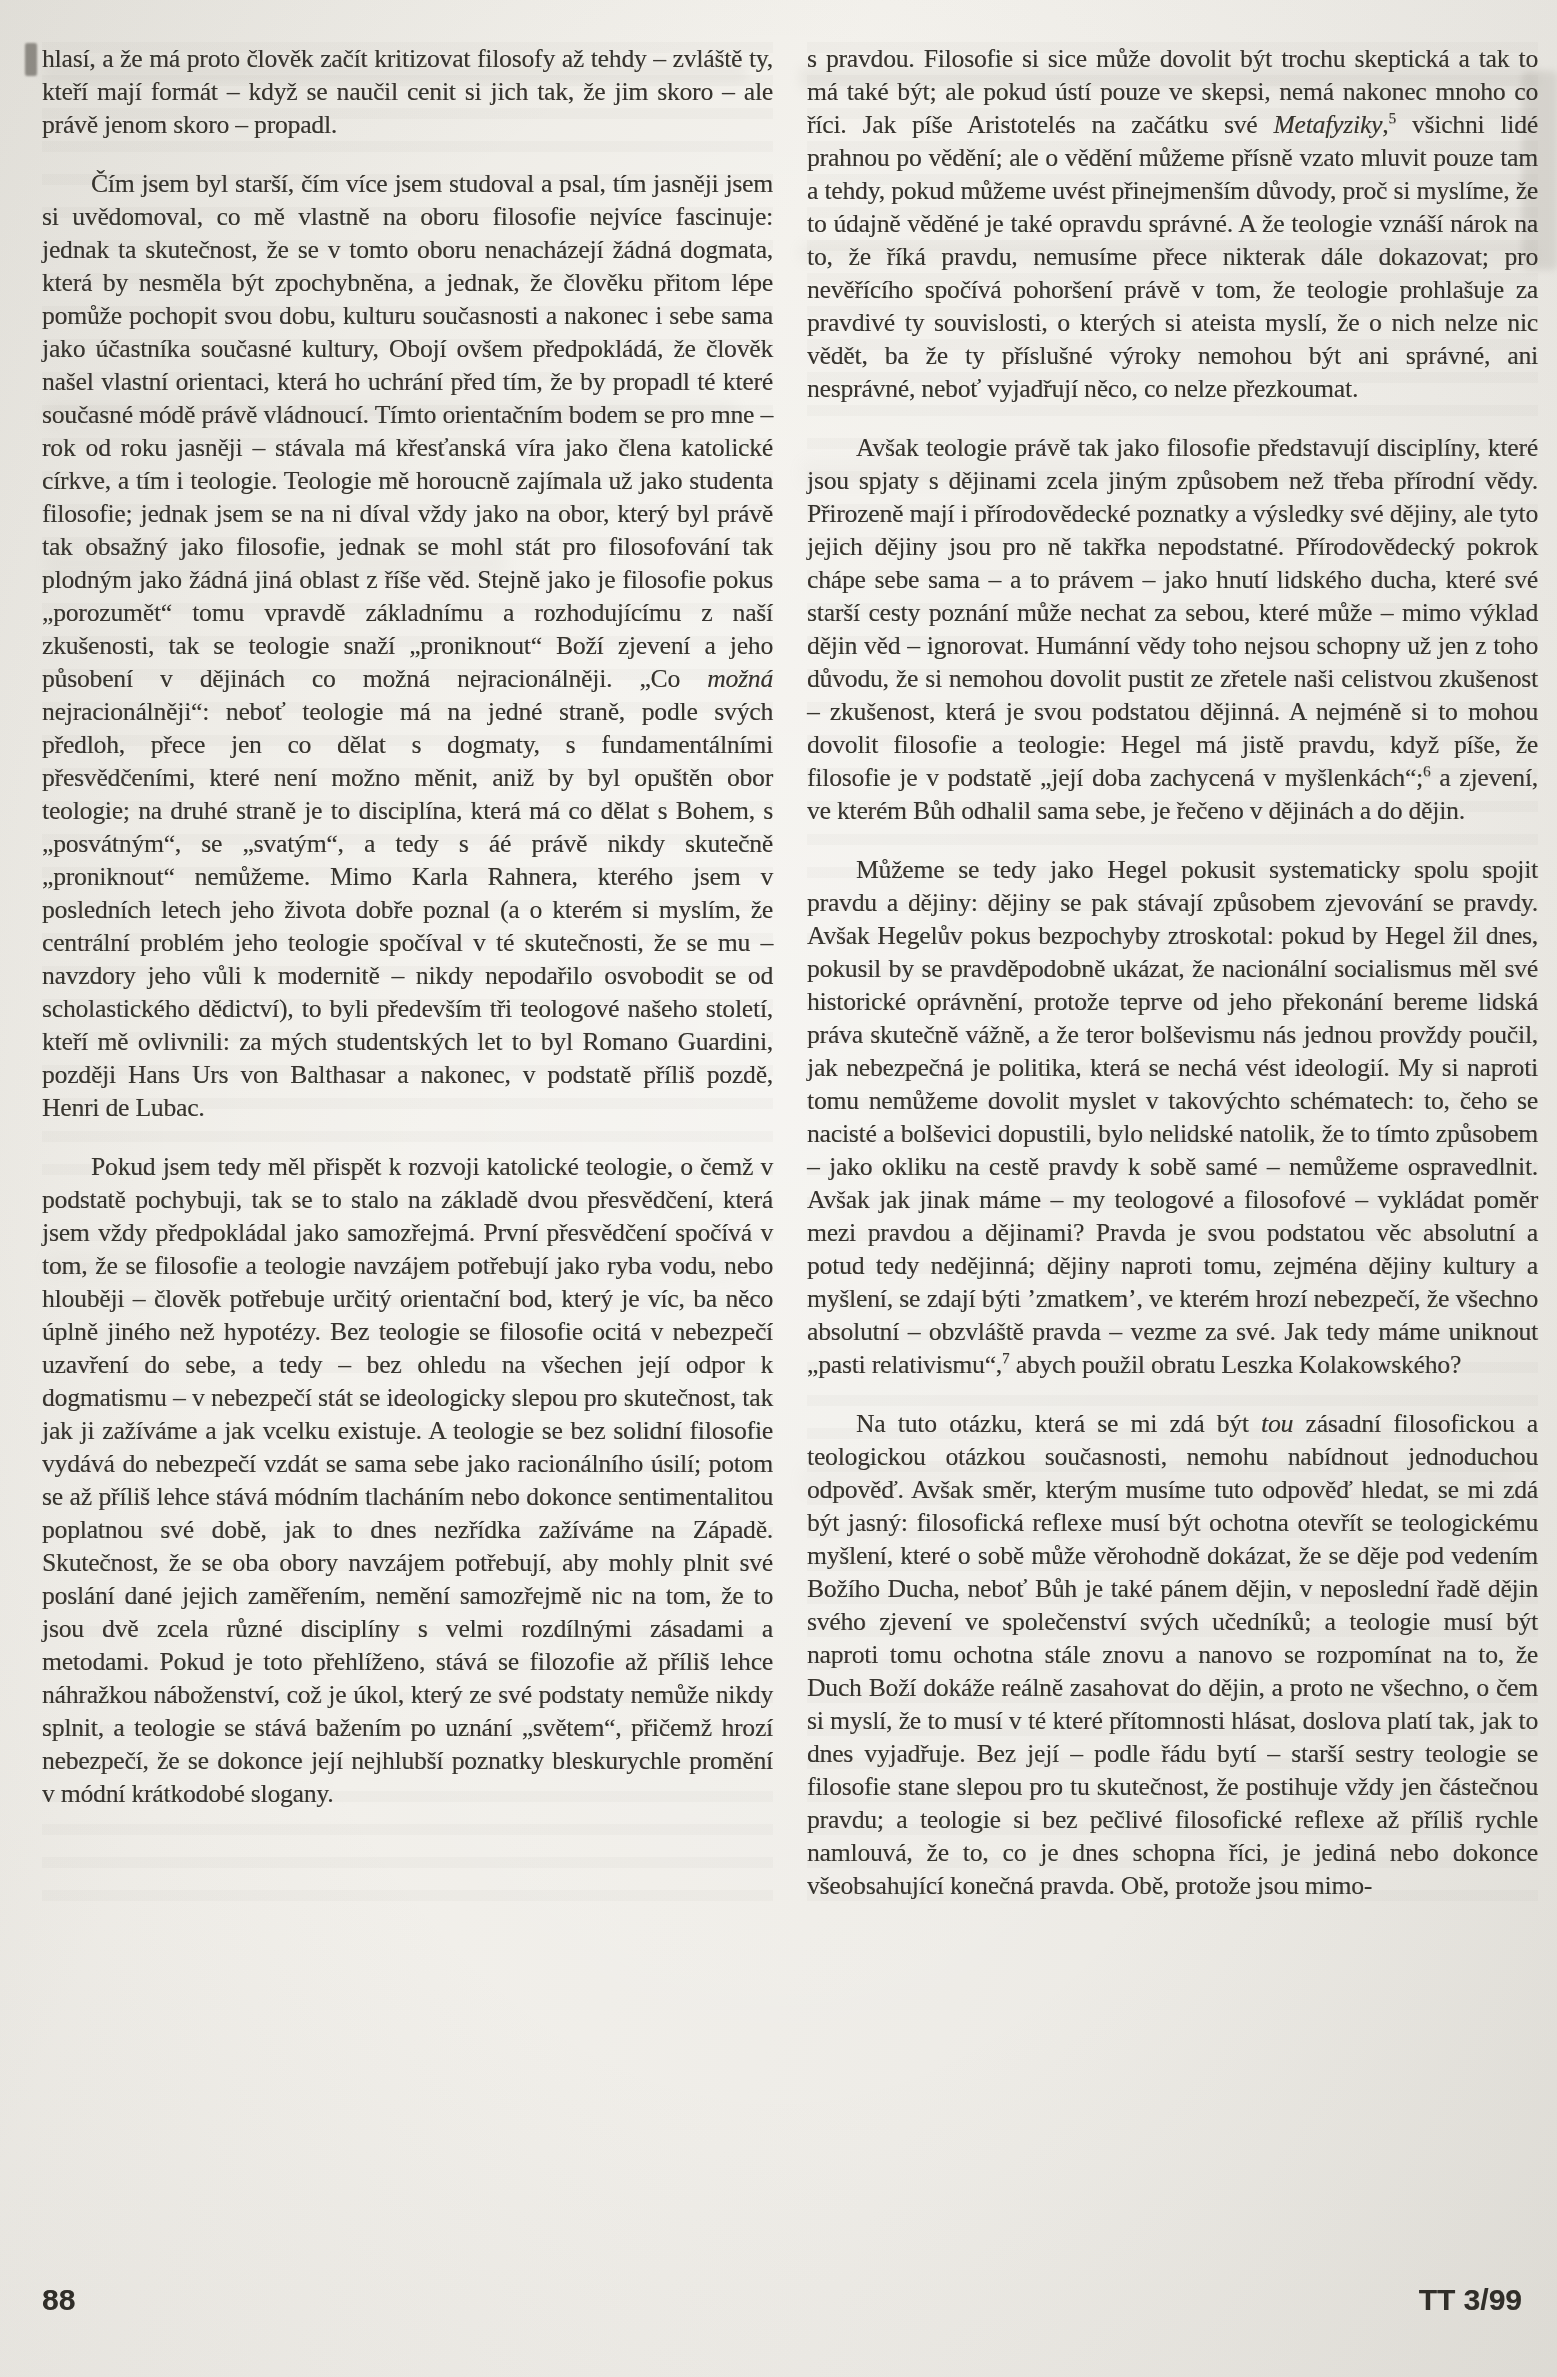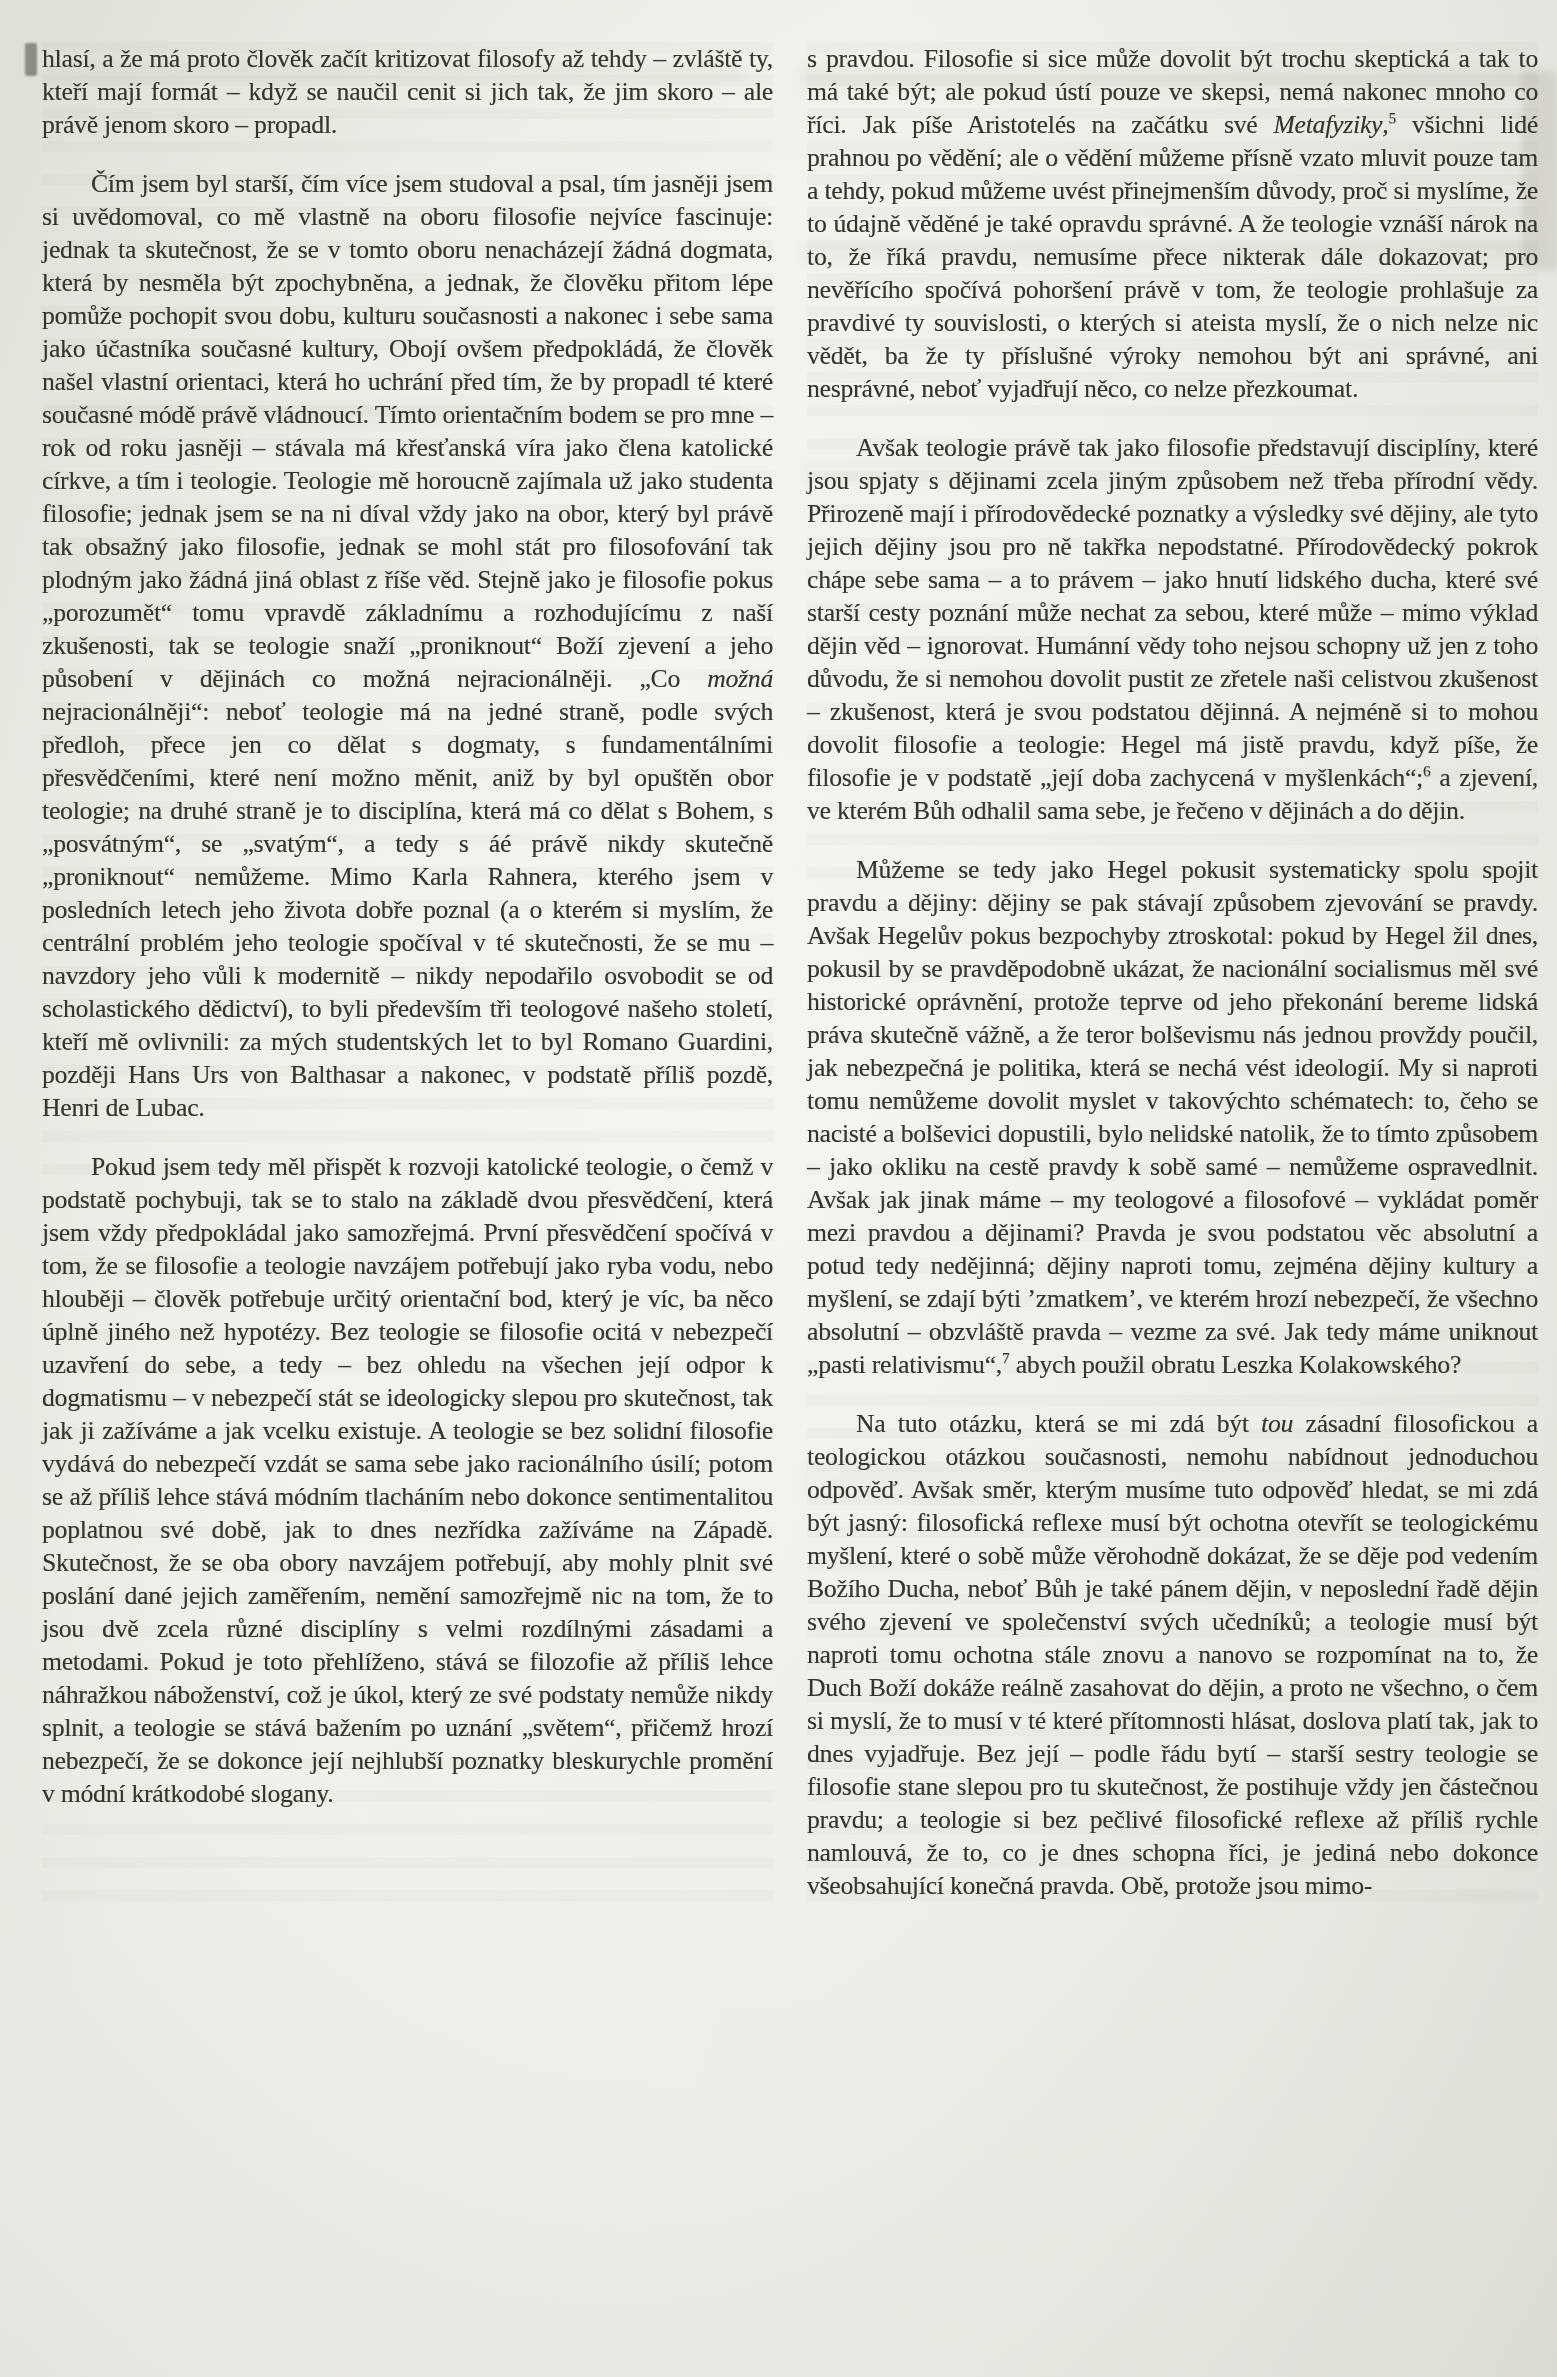--- a/index.html
+++ b/index.html
@@ -82,15 +82,19 @@
         <p class="indent"><span>Pokud jsem tedy měl přispět k rozvoji katolické teologie, o čemž v podstatě pochybuji, tak se to stalo na základě dvou přesvědčení, která jsem vždy předpokládal jako samozřejmá. První přesvědčení spočívá v tom, že se filosofie a teologie navzájem potřebují jako ryba vodu, nebo hlouběji – člověk potřebuje určitý orientační bod, který je víc, ba něco úplně jiného než hypotézy. Bez teologie se filosofie ocitá v nebezpečí uzavření do sebe, a tedy – bez ohledu na všechen její odpor k dogmatismu – v nebezpečí stát se ideologicky slepou pro skutečnost, tak jak ji zažíváme a jak vcelku existuje. A teologie se bez solidní filosofie vydává do nebezpečí vzdát se sama sebe jako racionálního úsilí; potom se až příliš lehce stává módním tlacháním nebo dokonce sentimentalitou poplatnou své době, jak to dnes nezřídka zažíváme na Západě. Skutečnost, že se oba obory navzájem potřebují, aby mohly plnit své poslání dané jejich zaměřením, nemění samozřejmě nic na tom, že to jsou dvě zcela různé disciplíny s velmi rozdílnými zásadami a metodami. Pokud je toto přehlíženo, stává se filozofie až příliš lehce náhražkou náboženství, což je úkol, který ze své podstaty nemůže nikdy splnit, a teologie se stává bažením po uznání „světem“, přičemž hrozí nebezpečí, že se dokonce její nejhlubší poznatky bleskurychle promění v módní krátkodobé slogany.</span></p>
       </div>
     <div class="col" id="col-right">
         <p class=""><span>s pravdou. Filosofie si sice může dovolit být trochu skeptická a tak to má také být; ale pokud ústí pouze ve skepsi, nemá nakonec mnoho co říci. Jak píše Aristotelés na začátku své </span><em>Metafyziky</em><span>,</span><sup>5</sup><span> všichni lidé prahnou po vědění; ale o vědění můžeme přísně vzato mluvit pouze tam a tehdy, pokud můžeme uvést přinejmenším důvody, proč si myslíme, že to údajně věděné je také opravdu správné. A že teologie vznáší nárok na to, že říká pravdu, nemusíme přece nikterak dále dokazovat; pro nevěřícího spočívá pohoršení právě v tom, že teologie prohlašuje za pravdivé ty souvislosti, o kterých si ateista myslí, že o nich nelze nic vědět, ba že ty příslušné výroky nemohou být ani správné, ani nesprávné, neboť vyjadřují něco, co nelze přezkoumat.</span></p>
         <p class="indent"><span>Avšak teologie právě tak jako filosofie představují disciplíny, které jsou spjaty s dějinami zcela jiným způsobem než třeba přírodní vědy. Přirozeně mají i přírodovědecké poznatky a výsledky své dějiny, ale tyto jejich dějiny jsou pro ně takřka nepodstatné. Přírodovědecký pokrok chápe sebe sama – a to právem – jako hnutí lidského ducha, které své starší cesty poznání může nechat za sebou, které může – mimo výklad dějin věd – ignorovat. Humánní vědy toho nejsou schopny už jen z toho důvodu, že si nemohou dovolit pustit ze zřetele naši celistvou zkušenost – zkušenost, která je svou podstatou dějinná. A nejméně si to mohou dovolit filosofie a teologie: Hegel má jistě pravdu, když píše, že filosofie je v podstatě „její doba zachycená v myšlenkách“;</span><sup>6</sup><span> a zjevení, ve kterém Bůh odhalil sama sebe, je řečeno v dějinách a do dějin.</span></p>
         <p class="indent"><span>Můžeme se tedy jako Hegel pokusit systematicky spolu spojit pravdu a dějiny: dějiny se pak stávají způsobem zjevování se pravdy. Avšak Hegelův pokus bezpochyby ztroskotal: pokud by Hegel žil dnes, pokusil by se pravděpodobně ukázat, že nacionální socialismus měl své historické oprávnění, protože teprve od jeho překonání bereme lidská práva skutečně vážně, a že teror bolševismu nás jednou provždy poučil, jak nebezpečná je politika, která se nechá vést ideologií. My si naproti tomu nemůžeme dovolit myslet v takovýchto schématech: to, čeho se nacisté a bolševici dopustili, bylo nelidské natolik, že to tímto způsobem – jako okliku na cestě pravdy k sobě samé – nemůžeme ospravedlnit. Avšak jak jinak máme – my teologové a filosofové – vykládat poměr mezi pravdou a dějinami? Pravda je svou podstatou věc absolutní a potud tedy nedějinná; dějiny naproti tomu, zejména dějiny kultury a myšlení, se zdají býti ’zmatkem’, ve kterém hrozí nebezpečí, že všechno absolutní – obzvláště pravda – vezme za své. Jak tedy máme uniknout „pasti relativismu“,</span><sup>7</sup><span> abych použil obratu Leszka Kolakowského?</span></p>
         <p class="indent"><span>Na tuto otázku, která se mi zdá být </span><em>tou</em><span> zásadní filosofickou a teologickou otázkou současnosti, nemohu nabídnout jednoduchou odpověď. Avšak směr, kterým musíme tuto odpověď hledat, se mi zdá být jasný: filosofická reflexe musí být ochotna otevřít se teologickému myšlení, které o sobě může věrohodně dokázat, že se děje pod vedením Božího Ducha, neboť Bůh je také pánem dějin, v neposlední řadě dějin svého zjevení ve společenství svých učedníků; a teologie musí být naproti tomu ochotna stále znovu a nanovo se rozpomínat na to, že Duch Boží dokáže reálně zasahovat do dějin, a proto ne všechno, o čem si myslí, že to musí v té které přítomnosti hlásat, doslova platí tak, jak to dnes vyjadřuje. Bez její – podle řádu bytí – starší sestry teologie se filosofie stane slepou pro tu skutečnost, že postihuje vždy jen částečnou pravdu; a teologie si bez pečlivé filosofické reflexe až příliš rychle namlouvá, že to, co je dnes schopna říci, je jediná nebo dokonce všeobsahující konečná pravda. Obě, protože jsou mimo-</span></p>
       </div>
   </div>
 
+  <div class="footer">
+    <span>88</span>
+    <span>TT 3/99</span>
+  </div>
 
 </div>
 
 
 </body></html>

